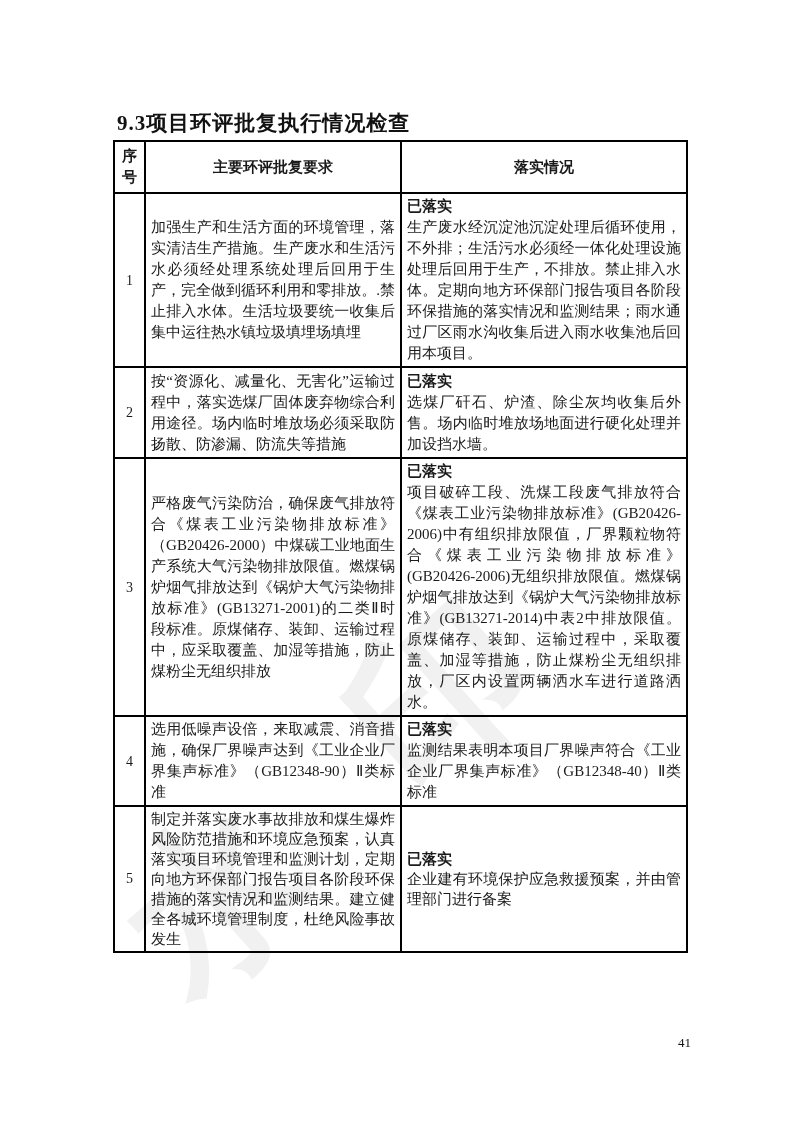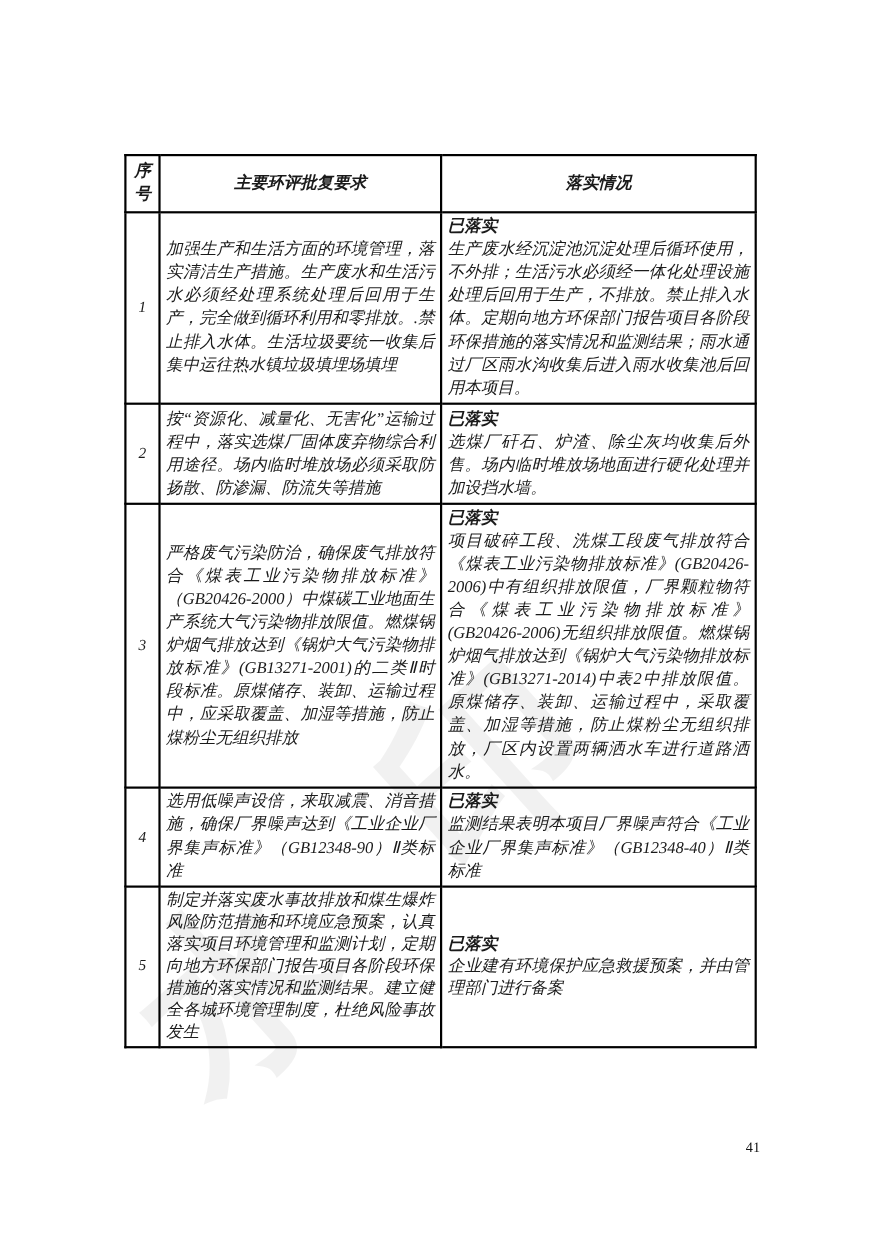--- a/index.html
+++ b/index.html
@@ -41,21 +41,20 @@
     color: #111111;
   }
   table.eia {
     position: absolute;
     left: 113px;
     top: 140px;
     width: 573px;
     border-collapse: collapse;
     table-layout: fixed;
     font-size: 15px;
-    font-style: italic;
   }
   table.eia col.c-no  { width: 31px; }
   table.eia col.c-req { width: 256px; }
   table.eia col.c-st  { width: 286px; }
   table.eia th, table.eia td {
     border: 2px solid #000000;
     padding: 2px 5px;
     vertical-align: middle;
     line-height: 21px;
   }
@@ -100,20 +99,21 @@
     color: #111111;
   }
 </style>
 </head>
 <body>
 
 <div class="page">
 
   <div class="watermark">水印</div>
 
+  <h1 class="doc-title">9.3项目环评批复执行情况检查</h1>
 
   <table class="eia">
     <colgroup>
       <col class="c-no">
         <col class="c-req">
         <col class="c-st">
     </colgroup>
     <thead>
       <tr>
         <th>序号</th>

